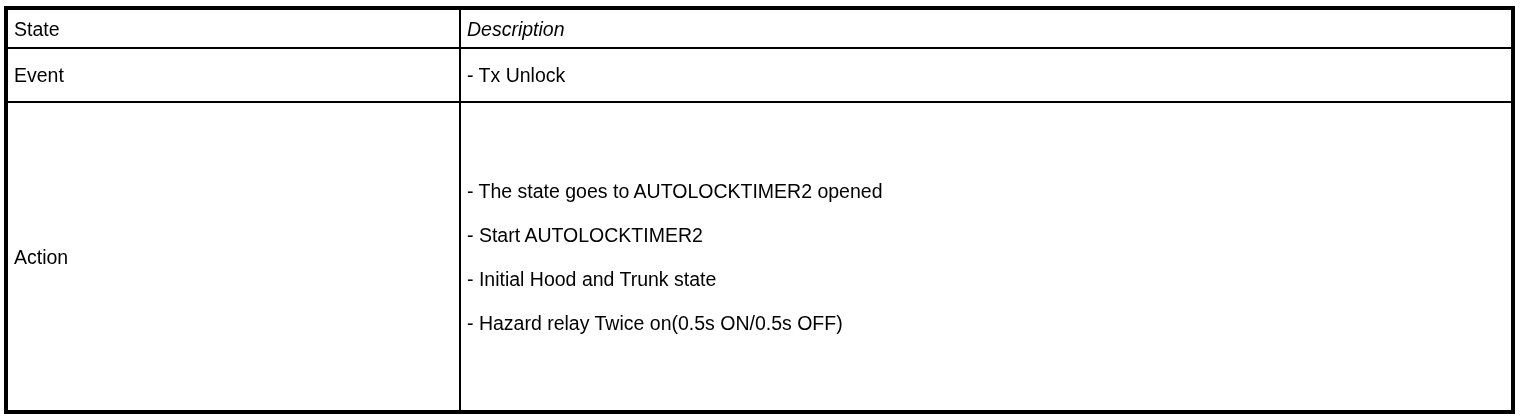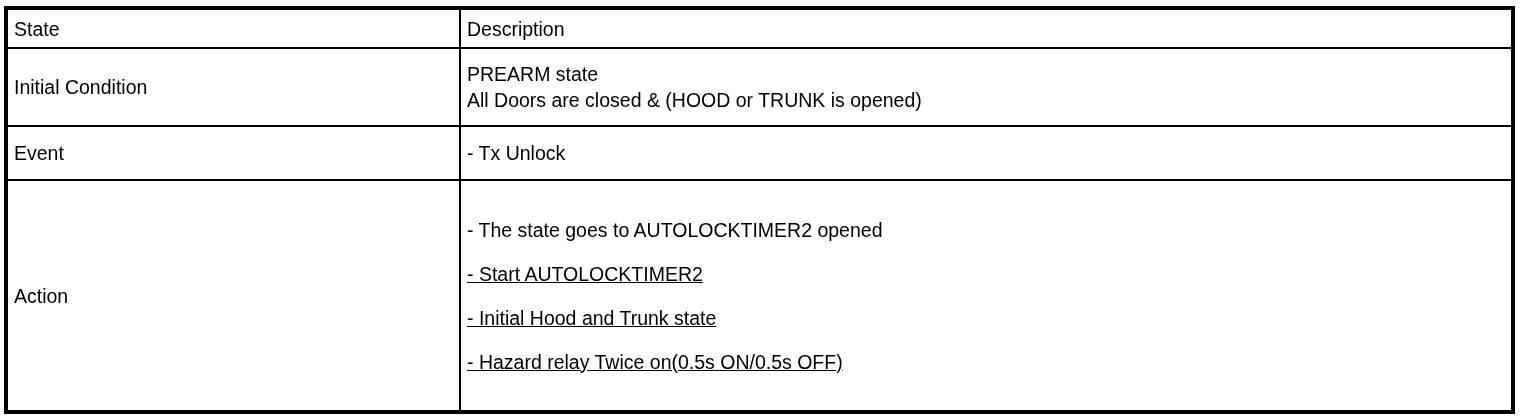--- a/index.html
+++ b/index.html
@@ -26,51 +26,42 @@
   }
   .spec-table td, .spec-table th {
     border: 2px solid #000000;
     padding: 4px 6px 4px 6px;
     text-align: left;
     font-weight: normal;
     vertical-align: middle;
     overflow: hidden;
   }
   .col-state  { width: 454px; }
-  .col-desc   { width: auto; }
+  .col-desc   { width: auto; font-style: italic; }
   .row-header    { height: 40px; }
   .row-initial   { height: 78px; }
   .row-event     { height: 54px; }
   .row-action    { height: auto; }
   .desc-line { white-space: pre; }
-  .cell-action-desc .desc-line + .desc-line { margin-top: 18px; text-decoration: underline; }
+  .cell-action-desc .desc-line + .desc-line { margin-top: 18px; }
 </style>
 </head>
 <body>
 
 <table class="spec-table">
   <tbody>
       <tr class="row-header">
     <th class="col-state">
       <span>State</span>
     </th>
     <th class="col-desc">
       <span>Description</span>
     </th>
   </tr>
 
-  <tr class="row-initial">
-    <td>
-      <span>Initial Condition</span>
-    </td>
-    <td>
-      <div class="desc-line">PREARM state</div>
-      <div class="desc-line">All Doors are closed &amp; (HOOD or TRUNK is opened)</div>
-    </td>
-  </tr>
 
   <tr class="row-event">
     <td>
       <span>Event</span>
     </td>
     <td>
       <div class="desc-line">- Tx Unlock</div>
     </td>
   </tr>
 

